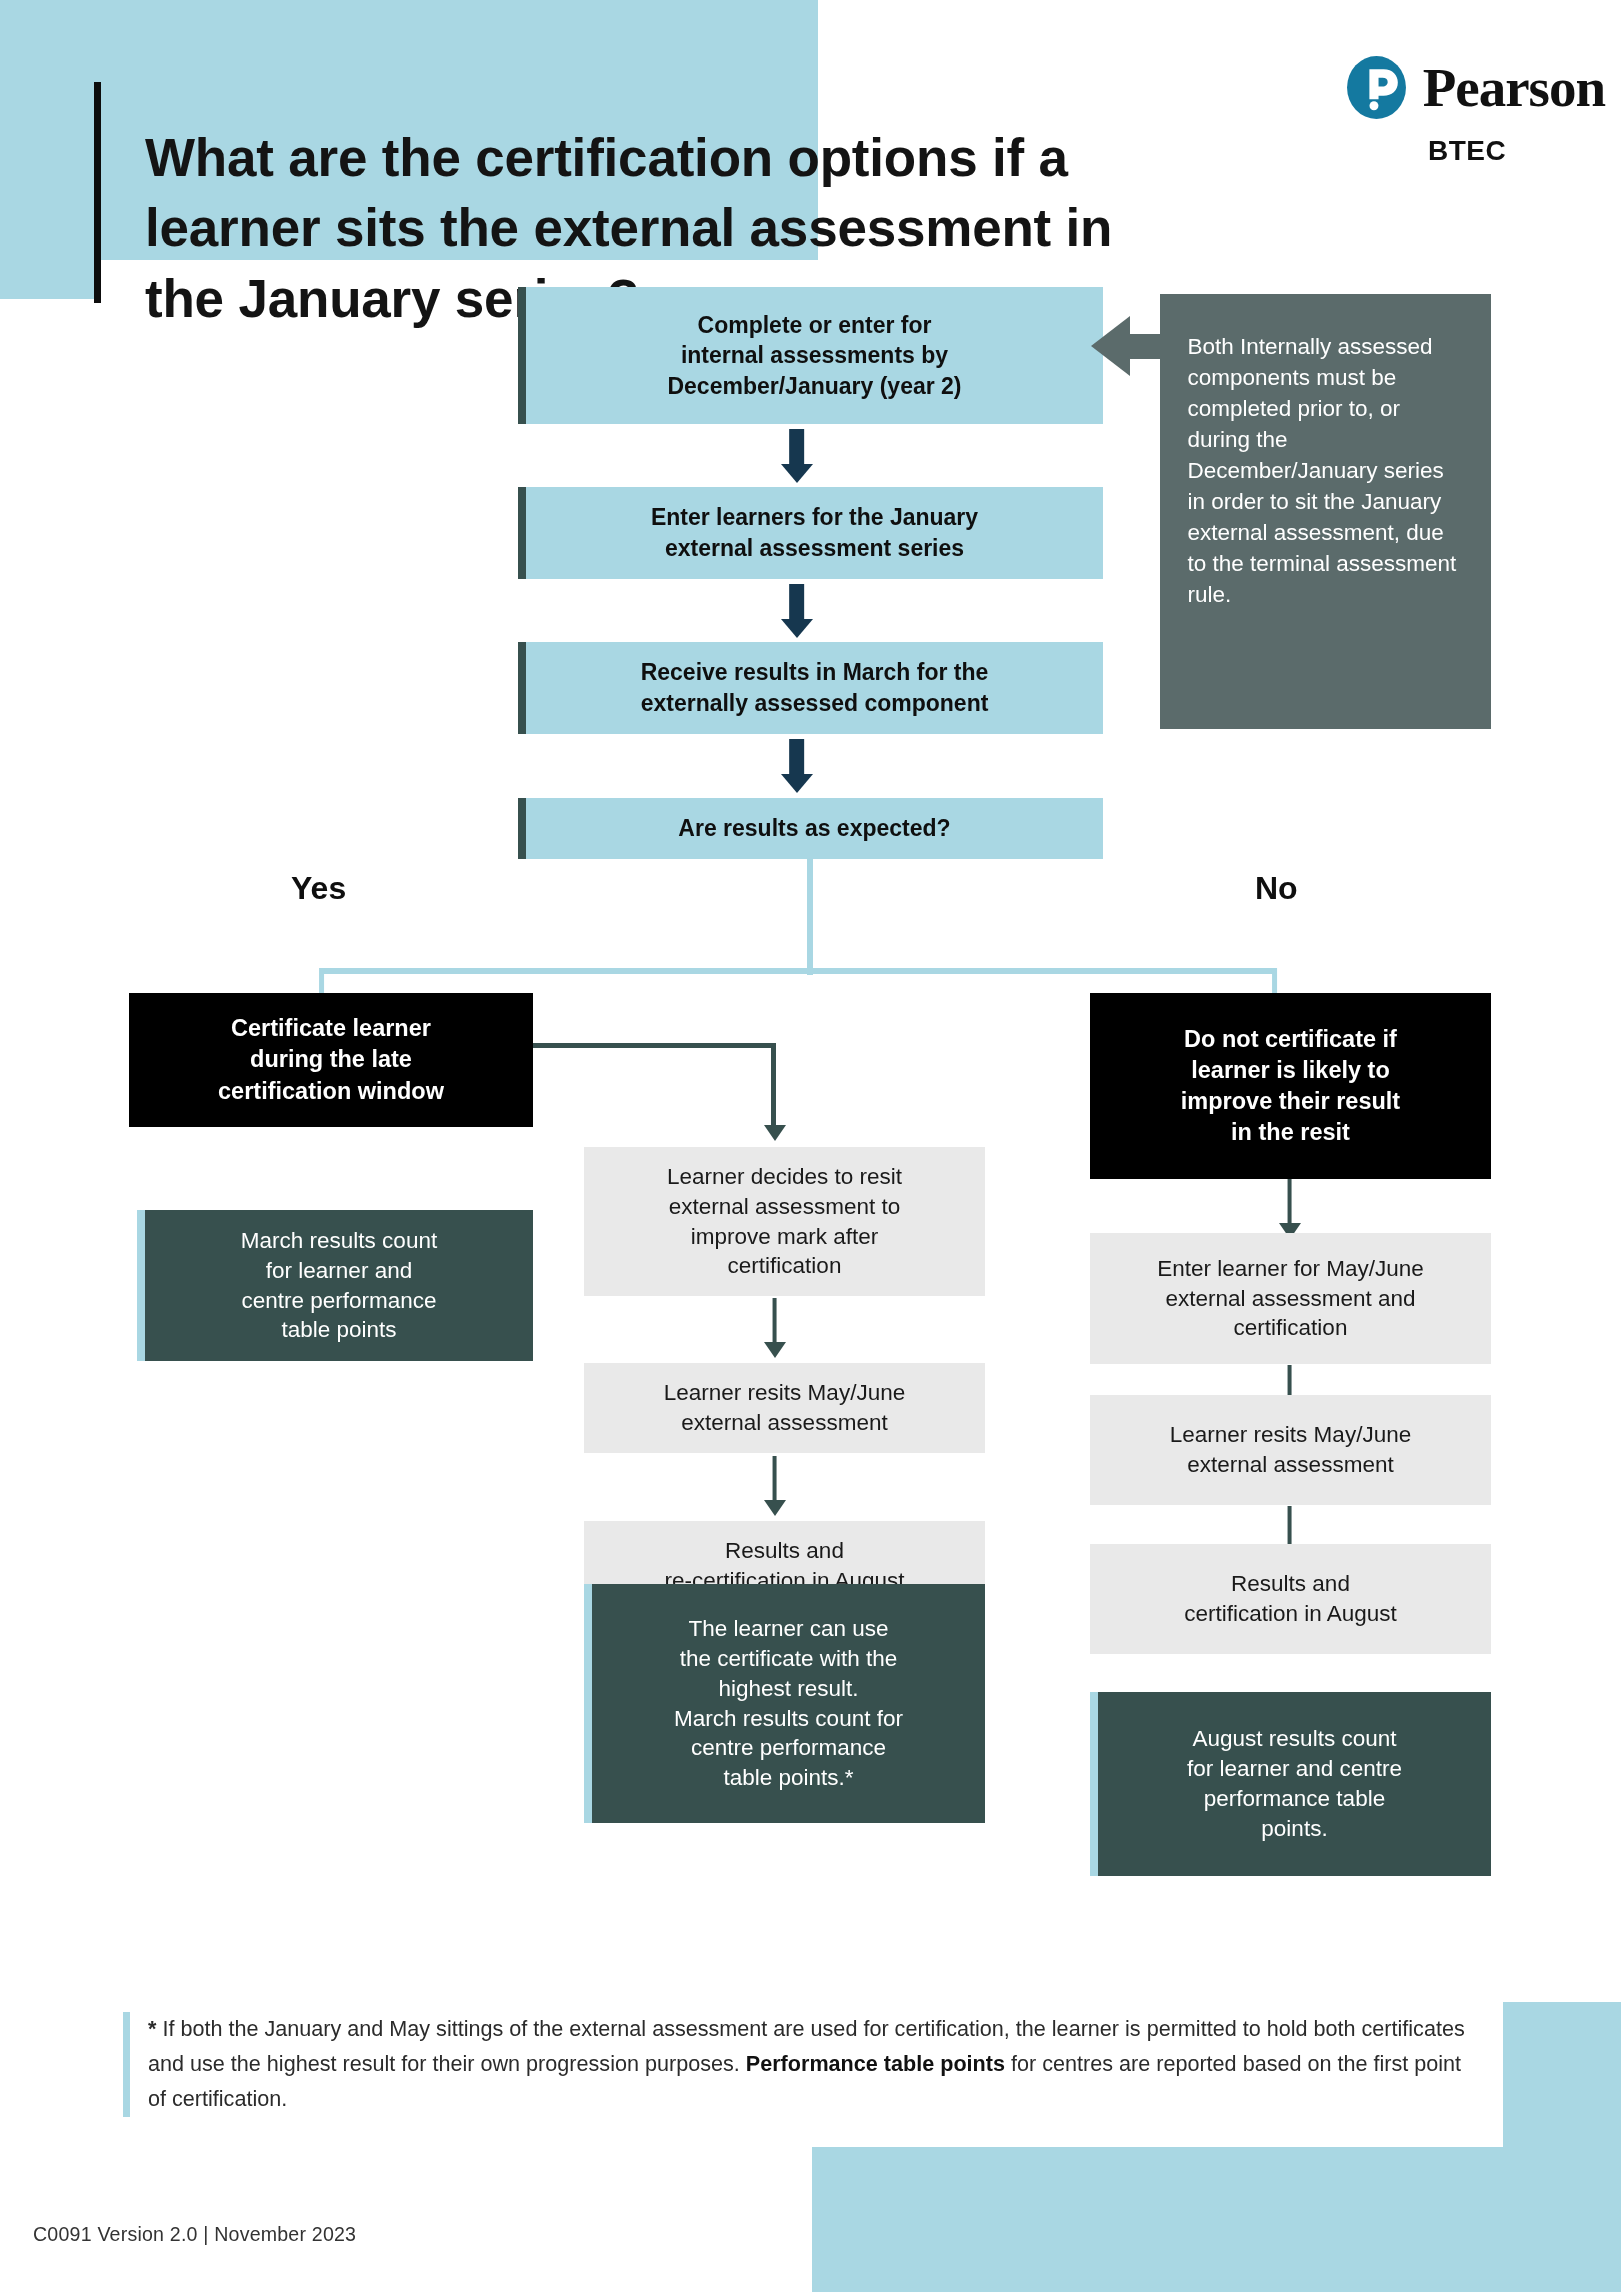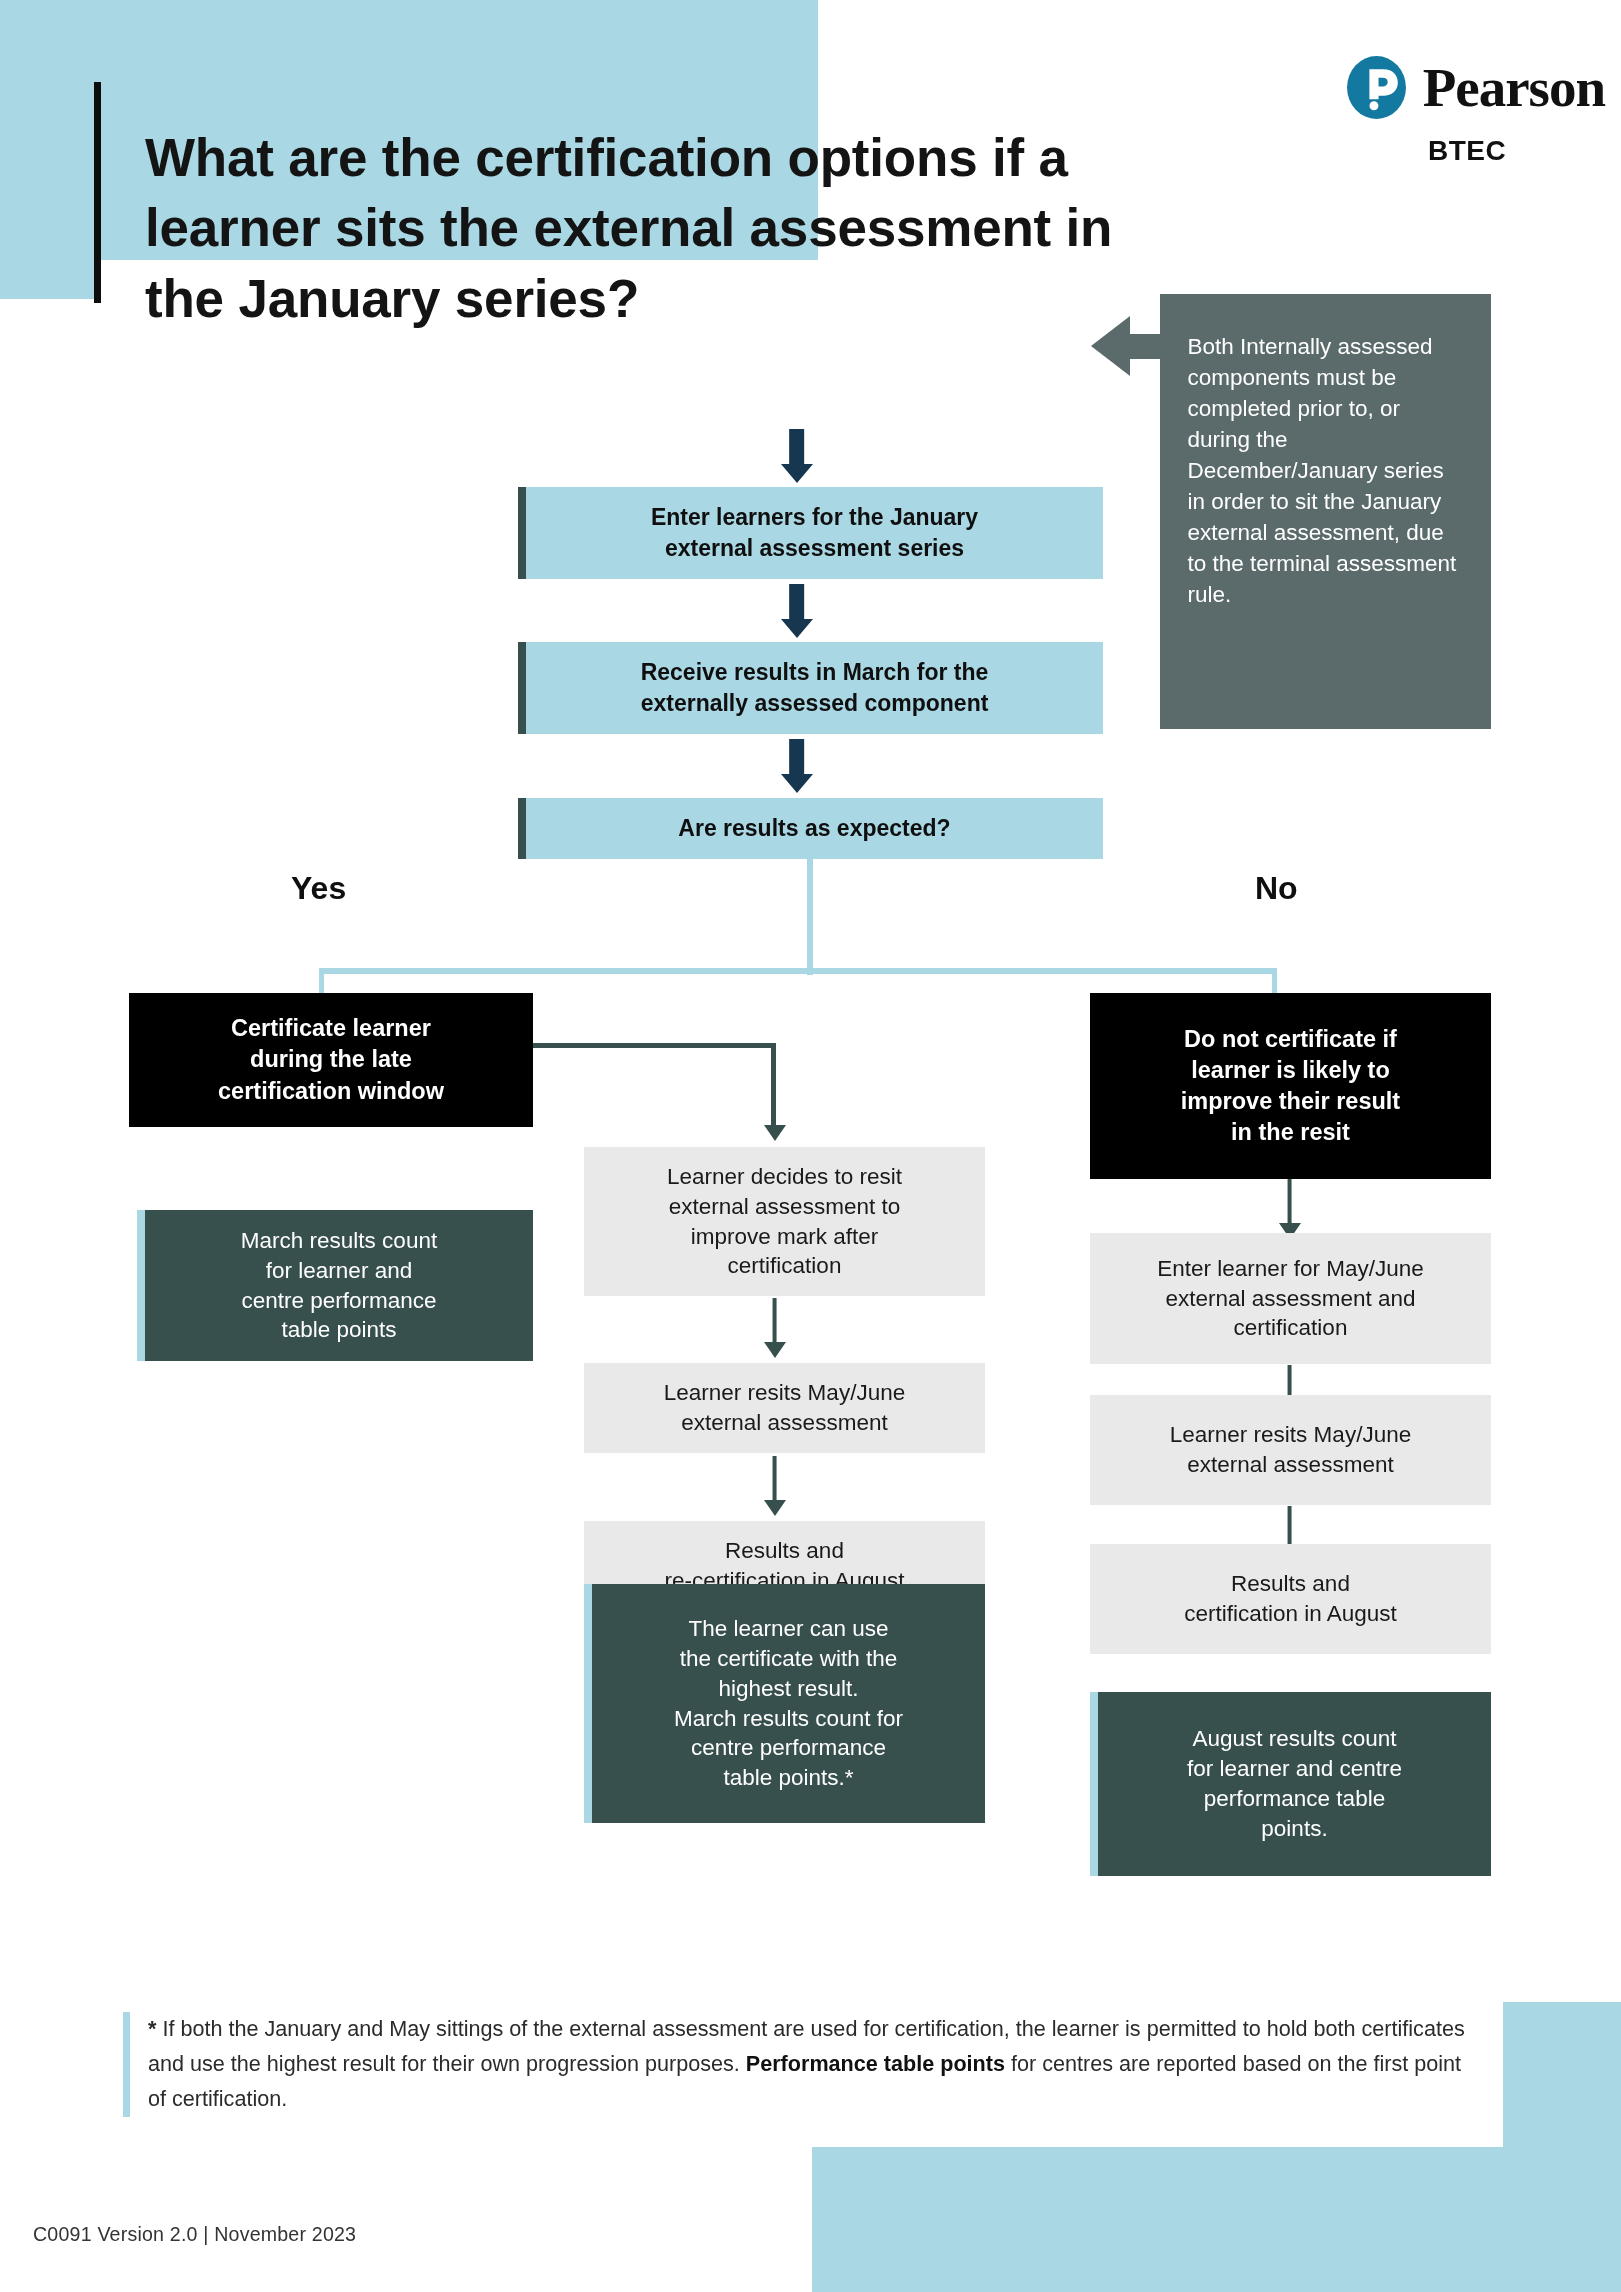--- a/index.html
+++ b/index.html
@@ -126,20 +126,25 @@
       <svg class="logo-mark" viewBox="0 0 64 64">
         <ellipse cx="32" cy="32" rx="29" ry="31" fill="#1479a0"></ellipse>
         <path d="M25 14 h14 c9 0 14 6 14 13 c0 8 -6 13 -14 13 h-5 v-9 h4 c3 0 5 -2 5 -4.5 c0 -2.5 -2 -4 -5 -4 h-4 v21 h-9 z" fill="#ffffff"></path>
         <circle cx="29.5" cy="50" r="4.4" fill="#ffffff"></circle>
       </svg>
       <div class="logo-word">Pearson</div>
     </div>
     <div class="logo-btec">BTEC</div>
   </div>
 
+  <div class="box blue" style="left:518px;top:287px;width:585px;height:137px;">
+    <div class="txt">Complete or enter for
+internal assessments by
+December/January (year 2)</div>
+  </div>
 
   <div class="v-arrow" style="left:779px;top:429px;width:35px;height:55px;">
     <div class="shaft" style="width:15.7px;height:35px;"></div>
     <div class="head" style="top:35px;"></div>
   </div>
 
   <div class="box blue" style="left:518px;top:487px;width:585px;height:92px;">
     <div class="txt">Enter learners for the January
 external assessment series</div>
   </div>

